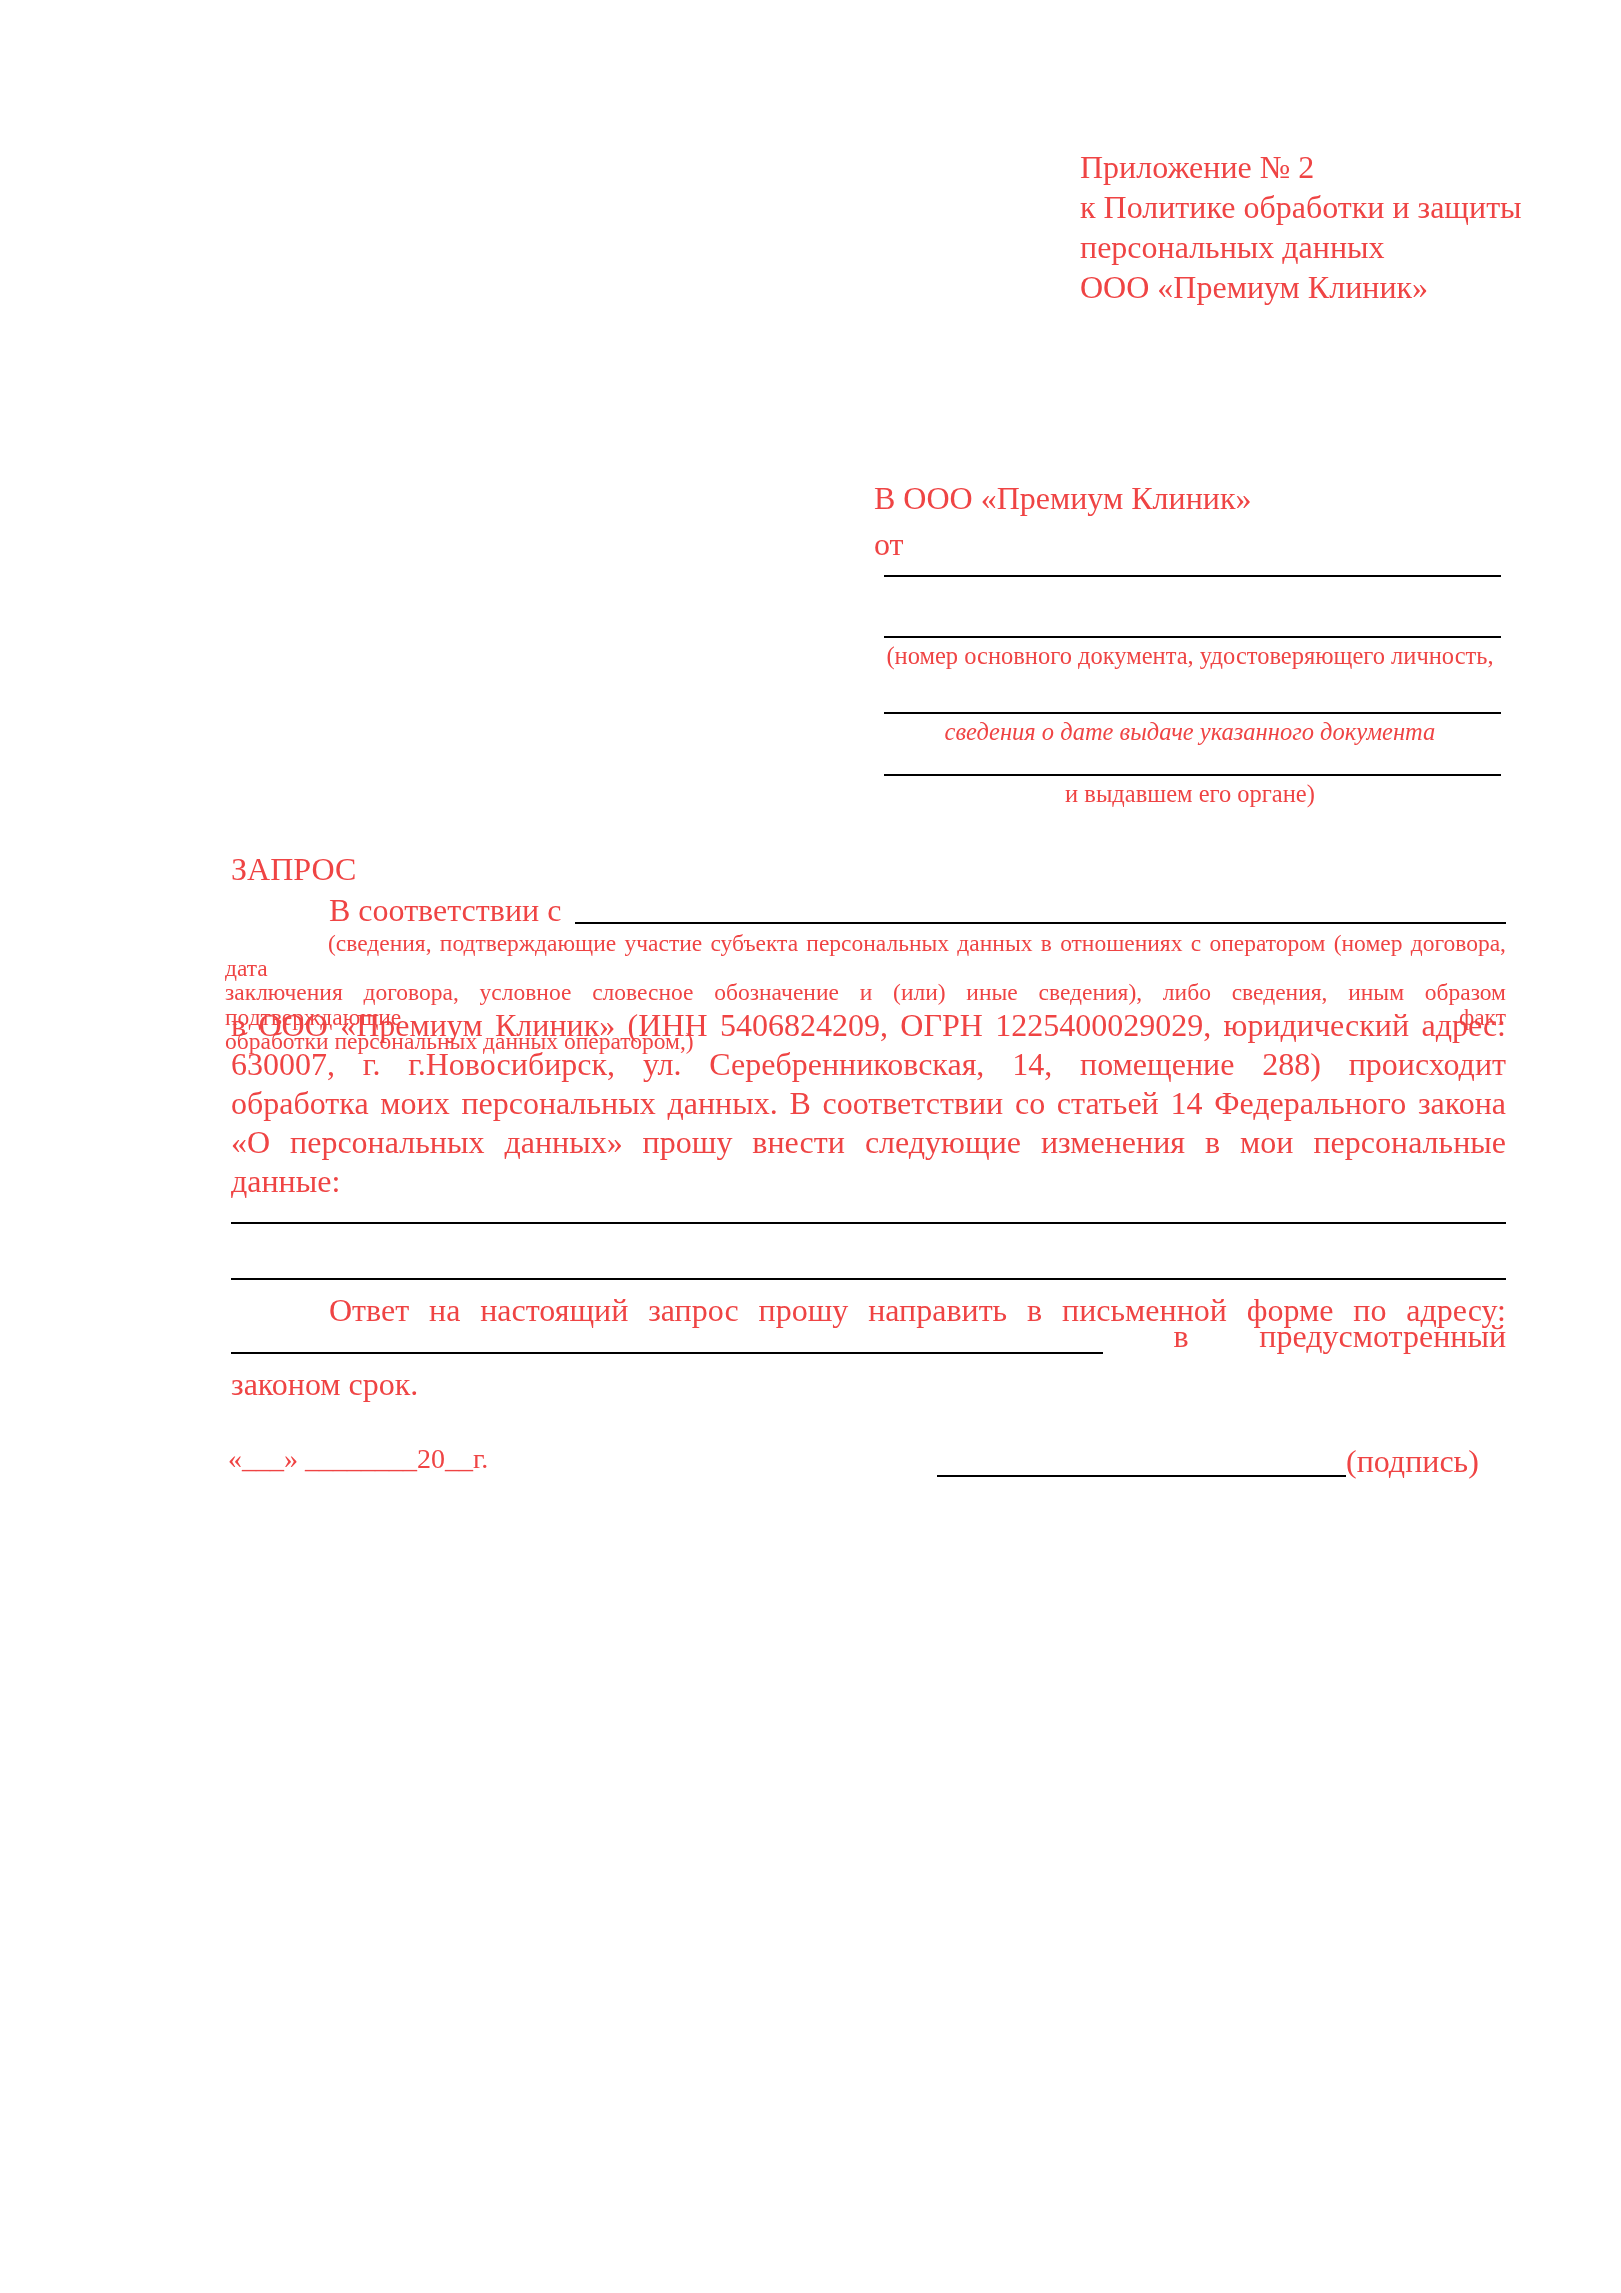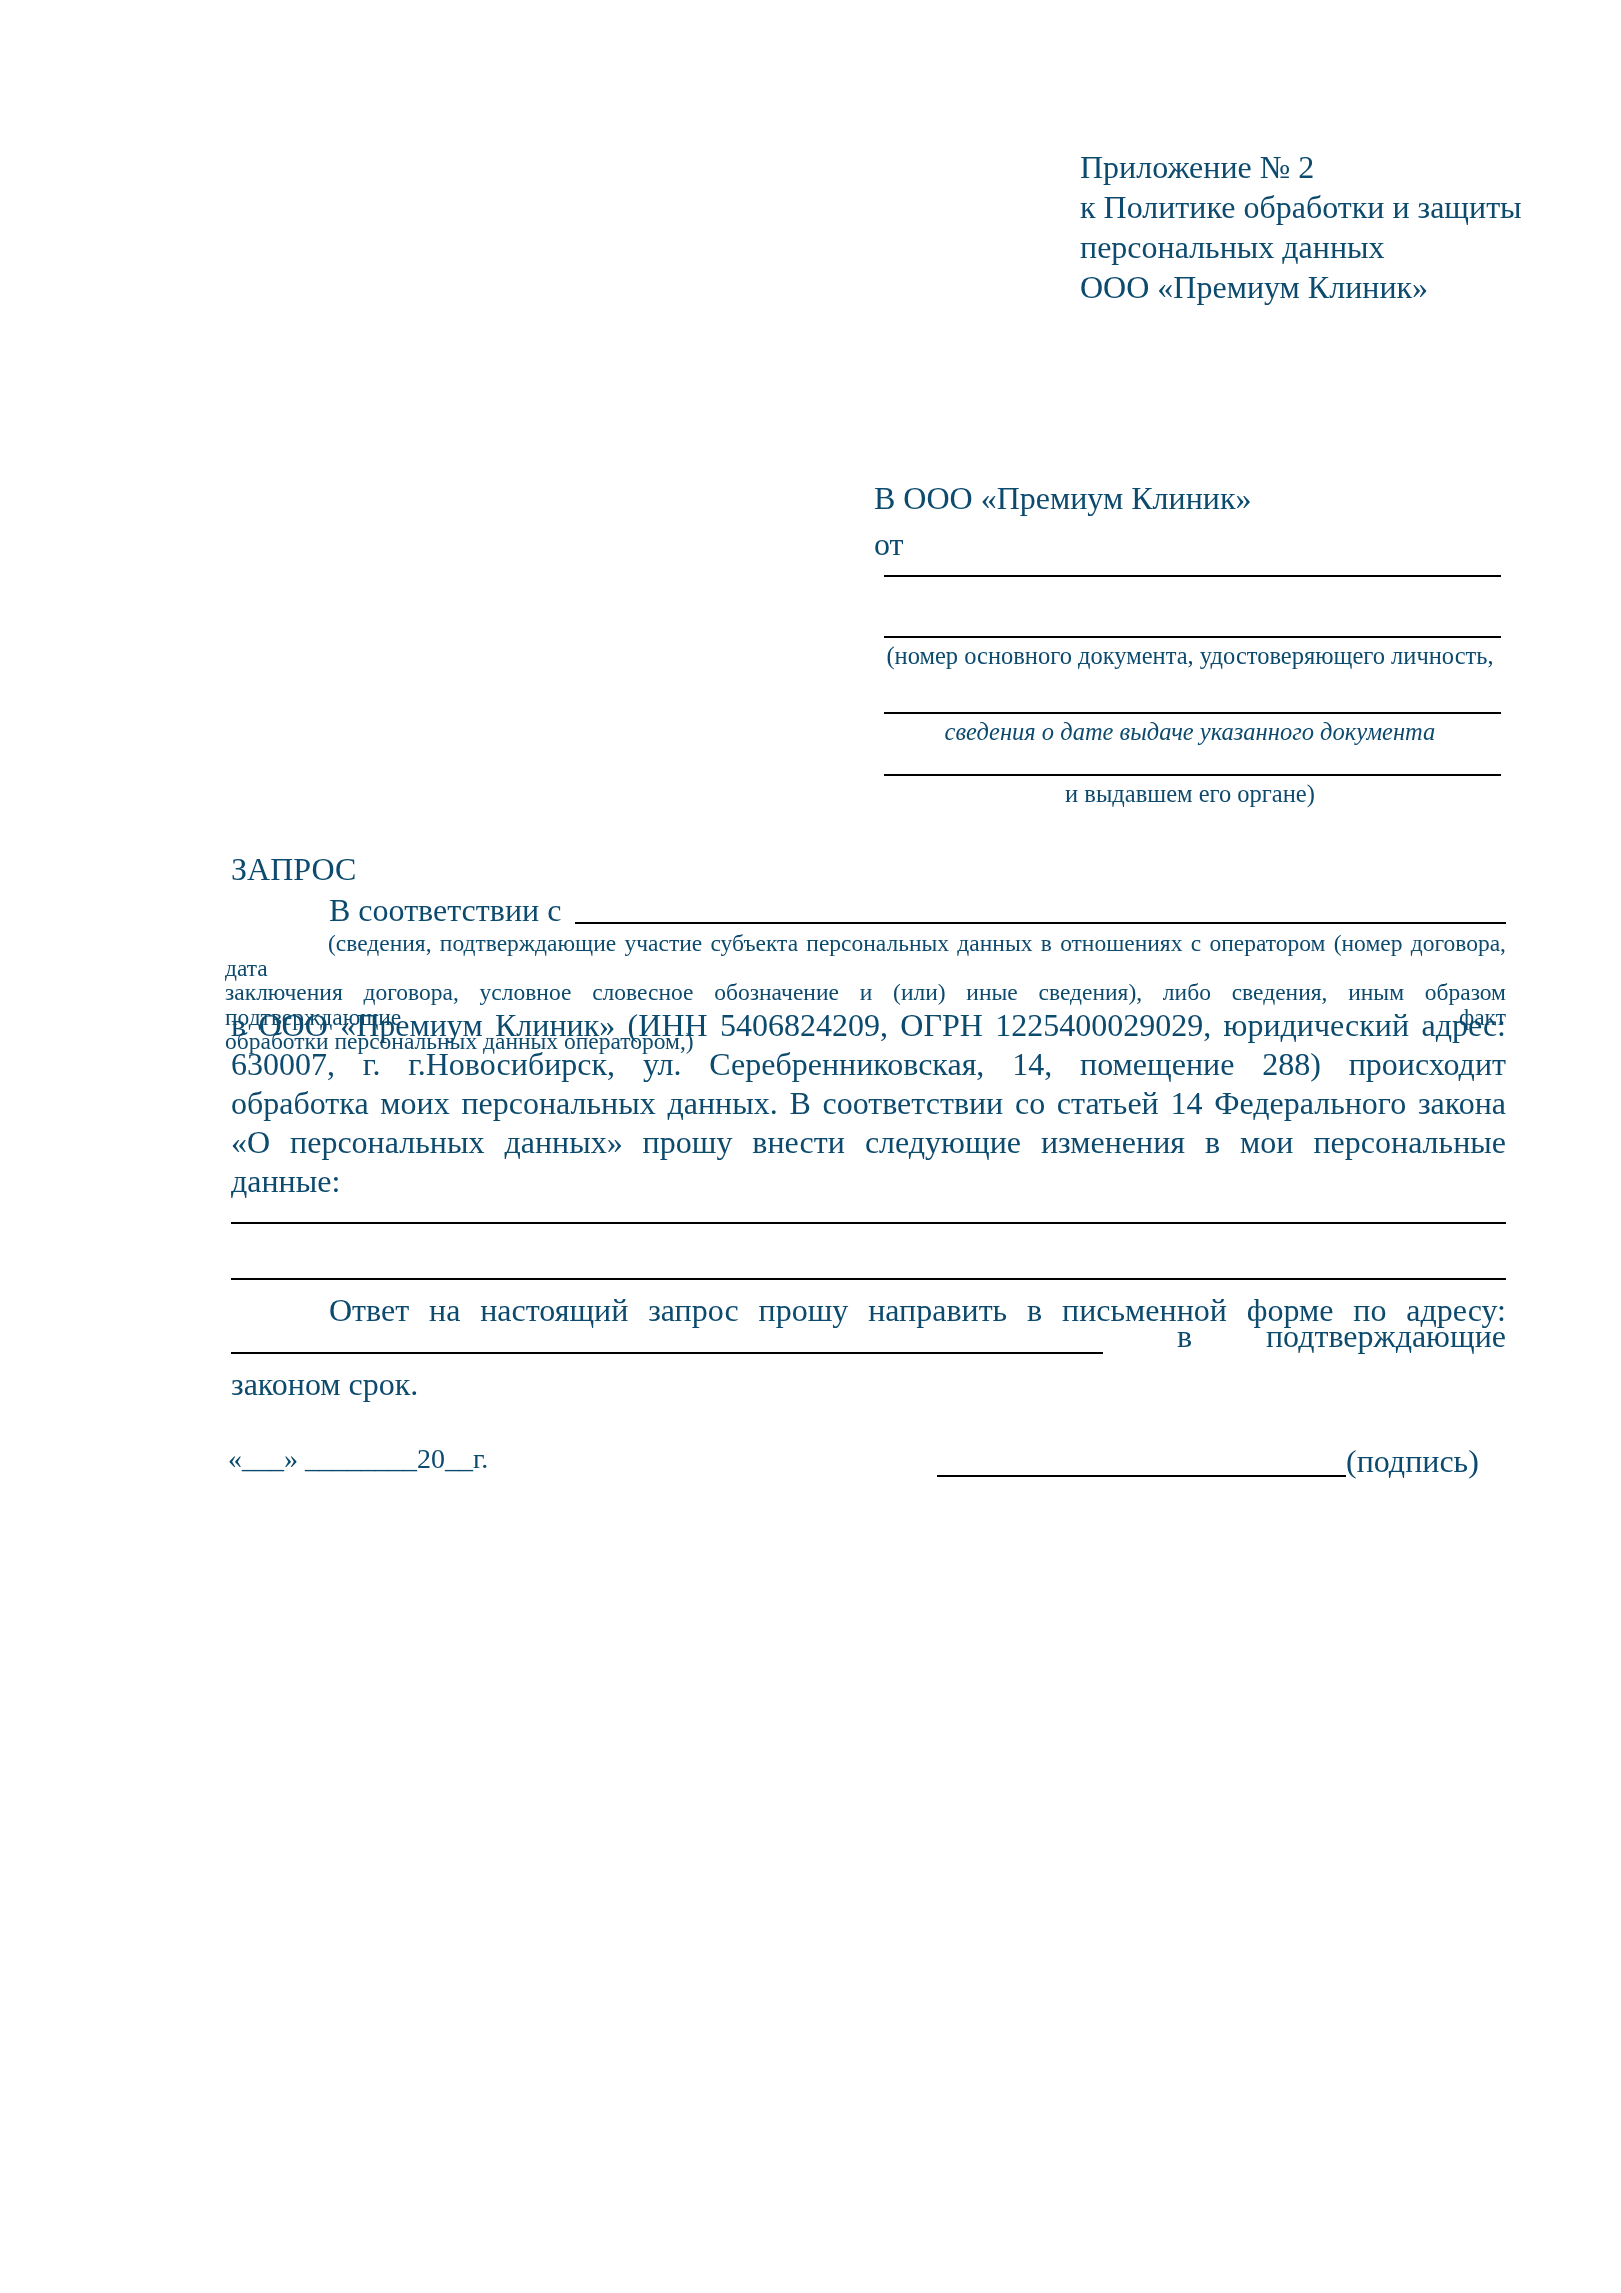--- a/index.html
+++ b/index.html
@@ -1,21 +1,21 @@
 <!DOCTYPE html>
 <html><head>
 <meta charset="utf-8">
 <style>
   html,body{margin:0;padding:0;background:#888;}
   .page{
     position:relative;
     width:1621px;height:2294px;
     background:#ffffff;
     font-family:"Liberation Serif", serif;
-    color:#0c4a6e;
+    color:#ef4444;
     margin:0 auto;
     overflow:hidden;
   }
   .abs{position:absolute;}
   
   .header-block{left:1080px;top:147px;font-size:32px;line-height:40px;}
   
   .page-title{left:261px;top:353px;width:1215px;text-align:center;font-weight:bold;font-size:37px;line-height:47px;}
   
   .addressee{left:874px;top:480px;width:632px;height:353px;font-size:32px;}
@@ -98,21 +98,21 @@
     <div>данные:</div>
   </div>
 
   <div class="abs blankA bline"></div>
   <div class="abs blankB bline"></div>
 
   <div class="abs reply-1 jlast">Ответ на настоящий запрос прошу направить в письменной форме по адресу:</div>
   <div class="abs reply-2">
     <span class="address-blank"></span>
     <span>в</span>
-    <span>подтверждающие</span>
+    <span>предусмотренный</span>
   </div>
   <div class="abs reply-3">законом срок.</div>
 
   <div class="abs footer-date">«___» ________20__г.</div>
   <div class="abs sig-line bline"></div>
   <div class="abs sig-caption">(подпись)</div>
 
 </div>
 
 

